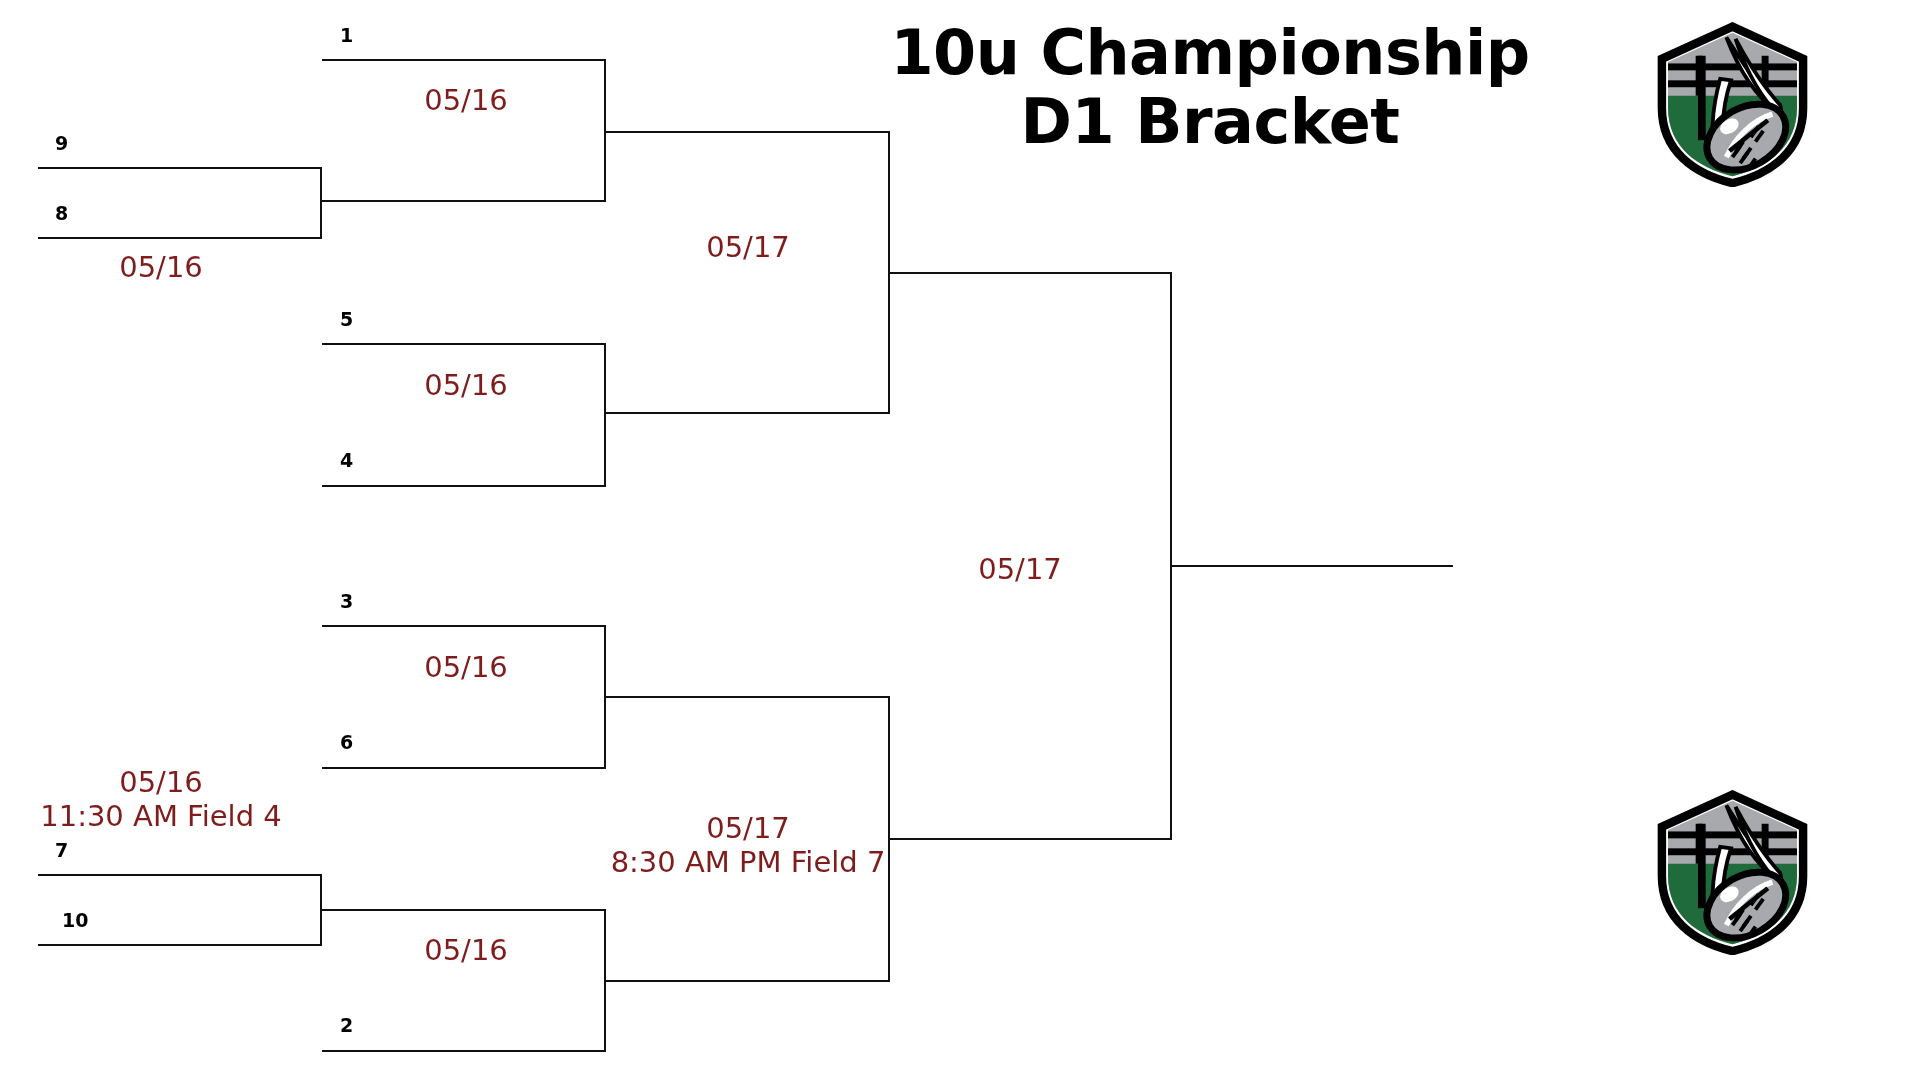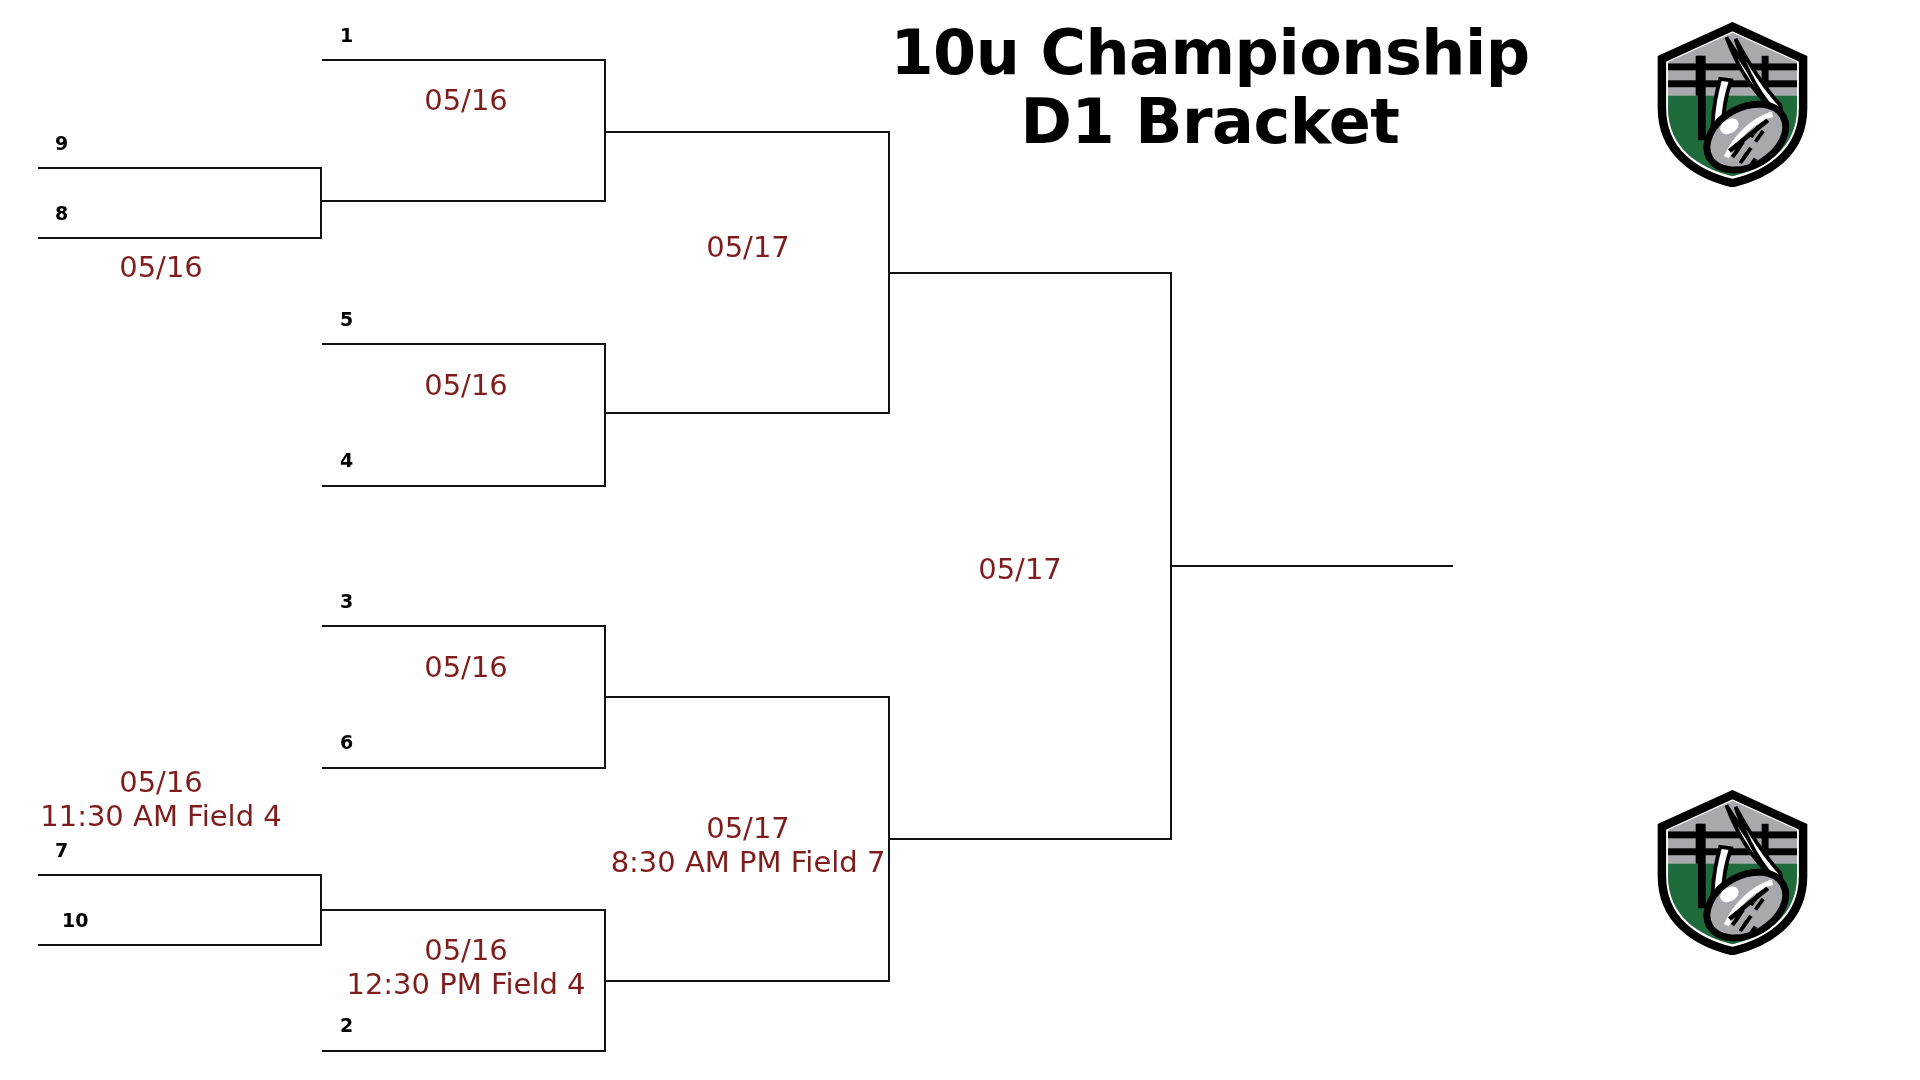--- a/index.html
+++ b/index.html
@@ -137,21 +137,20 @@
   <div class="match" style="left:326px; top:650px; width:280px;">
     <span class="d">05/16</span>
   </div>
 
   <div class="hline" style="left:322px; top:909px;  width:284px;"></div>
   <div class="seed" style="left:340px; top:1016px;">2</div>
   <div class="hline" style="left:322px; top:1050px; width:284px;"></div>
   <div class="vline" style="left:604px; top:909px; height:143px;"></div>
   <div class="match" style="left:326px; top:933px; width:280px;">
     <span class="d">05/16</span>
-    <span class="t">12:30 PM Field 4</span>
   </div>
 
   <div class="hline" style="left:606px; top:131px; width:284px;"></div>
   <div class="hline" style="left:606px; top:412px; width:284px;"></div>
   <div class="vline" style="left:888px; top:131px; height:283px;"></div>
   <div class="match" style="left:608px; top:230px; width:280px;">
     <span class="d">05/17</span>
   </div>
 
   <div class="hline" style="left:606px; top:696px; width:284px;"></div>

